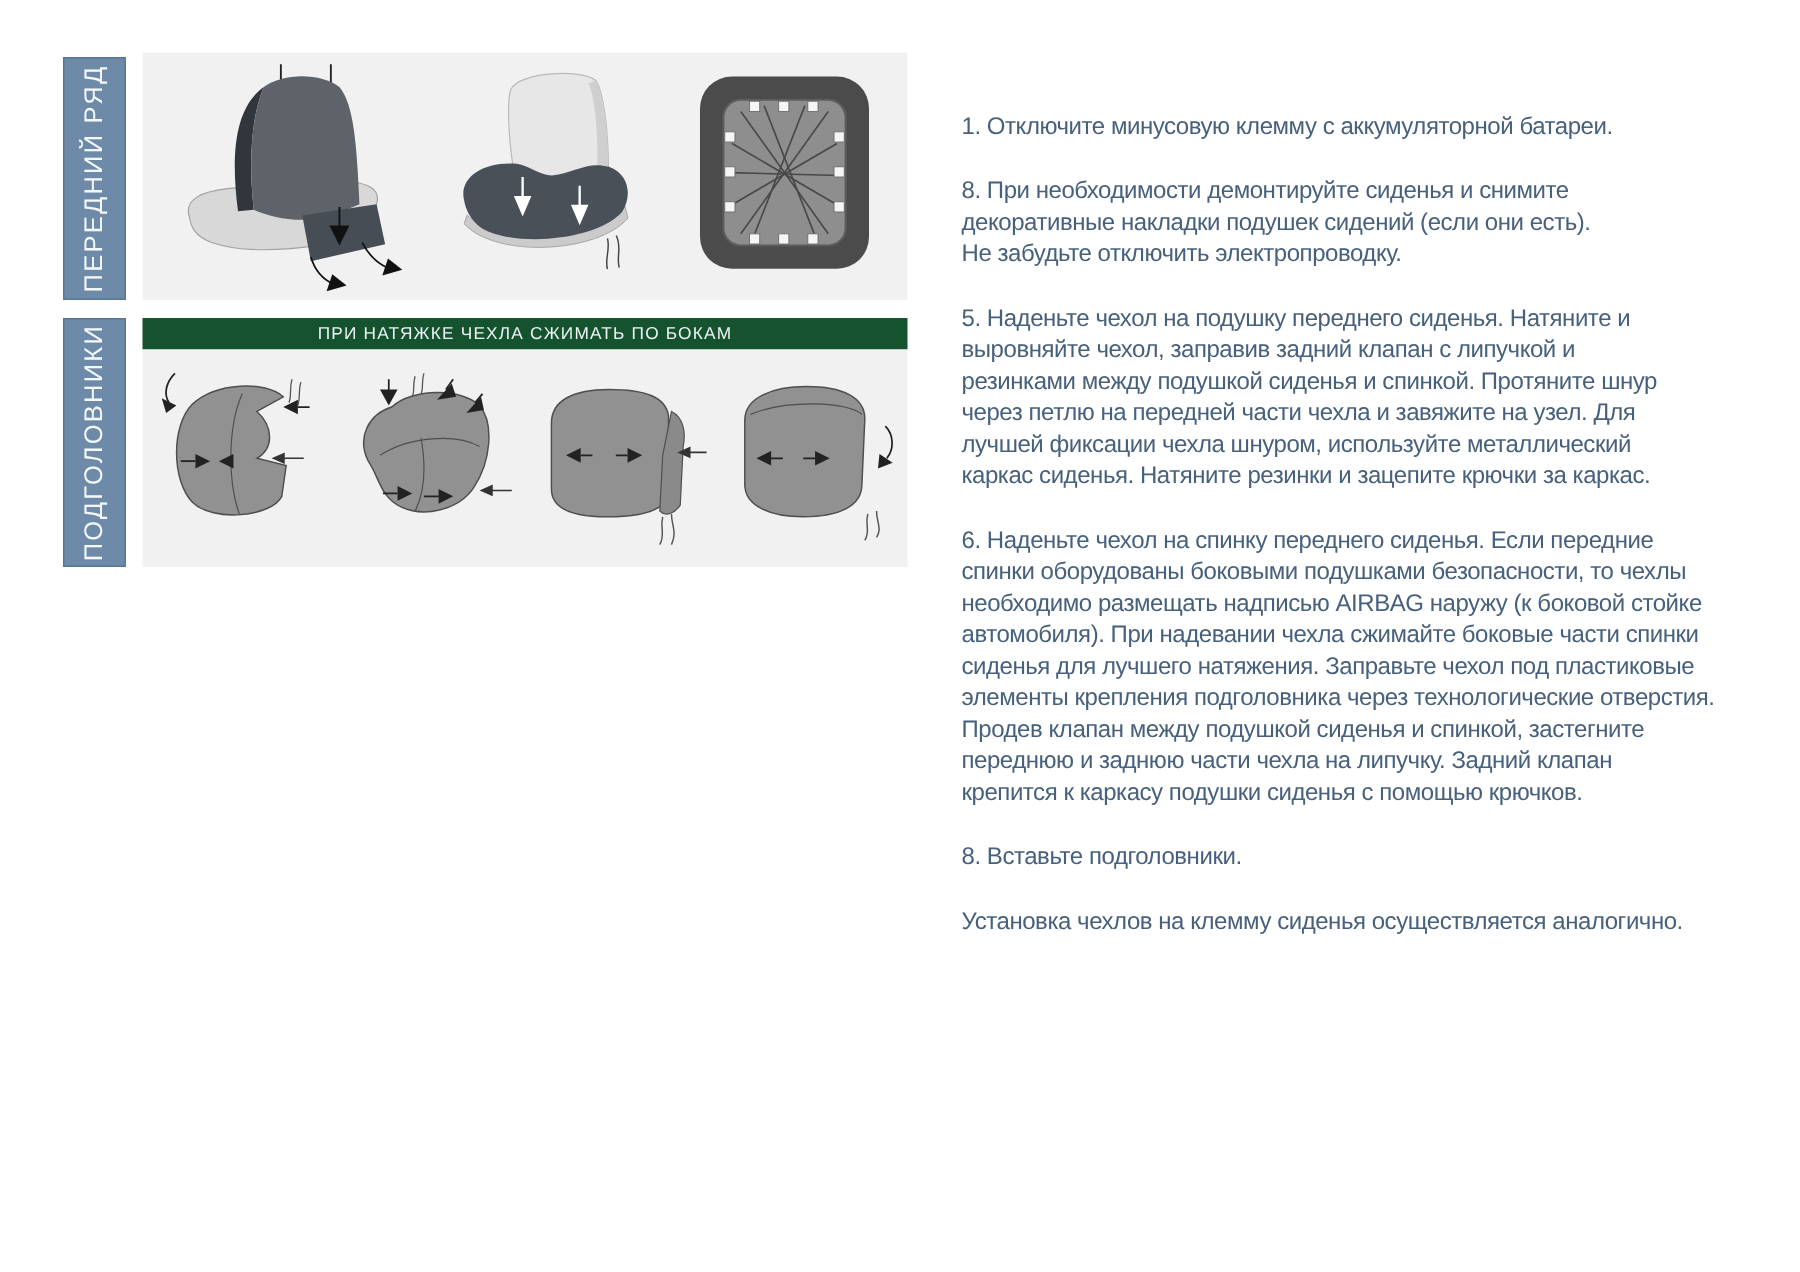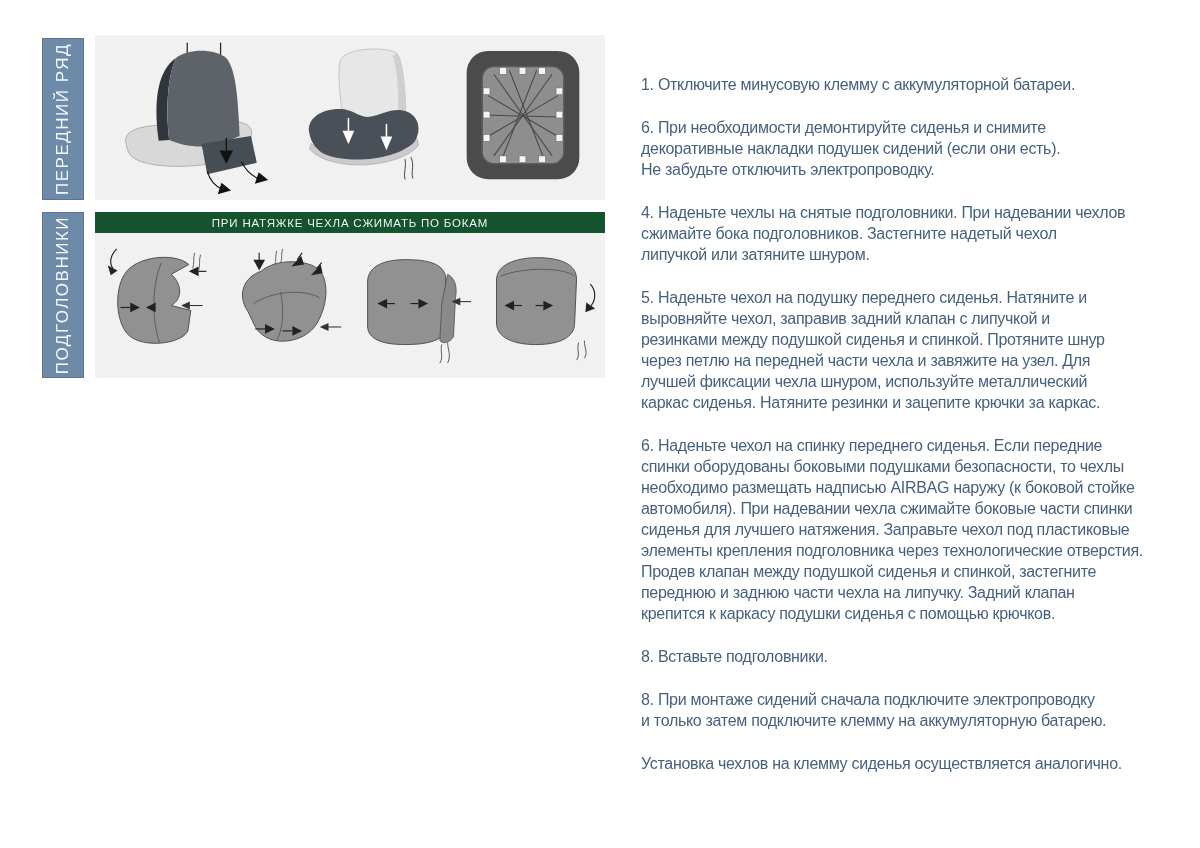--- a/index.html
+++ b/index.html
@@ -189,40 +189,35 @@
       <polygon points="68,57 68,67 78,62" fill="#222"></polygon>
       <path d="M116,40 C122,46 122,56 117,62" stroke="#222" stroke-width="1.2" fill="none"></path>
       <polygon points="112,59 121,65 111,69" fill="#222"></polygon>
       <path d="M104,100 C102,108 106,112 102,118" stroke="#555" stroke-width="1" fill="none"></path>
       <path d="M110,98 C110,106 114,110 110,116" stroke="#555" stroke-width="1" fill="none"></path>
     </svg>
   </section>
 
   <main class="instructions">
     <p>1. Отключите минусовую клемму с аккумуляторной батареи.</p>
-    <p>6. При необходимости демонтируйте сиденья и снимите
+    <p>8. При необходимости демонтируйте сиденья и снимите
 декоративные накладки подушек сидений (если они есть).
 Не забудьте отключить электропроводку.</p>
-    <p>4. Наденьте чехлы на снятые подголовники. При надевании чехлов
-сжимайте бока подголовников. Застегните надетый чехол
-липучкой или затяните шнуром.</p>
     <p>5. Наденьте чехол на подушку переднего сиденья. Натяните и
 выровняйте чехол, заправив задний клапан с липучкой и
 резинками между подушкой сиденья и спинкой. Протяните шнур
 через петлю на передней части чехла и завяжите на узел. Для
 лучшей фиксации чехла шнуром, используйте металлический
 каркас сиденья. Натяните резинки и зацепите крючки за каркас.</p>
     <p>6. Наденьте чехол на спинку переднего сиденья. Если передние
 спинки оборудованы боковыми подушками безопасности, то чехлы
 необходимо размещать надписью AIRBAG наружу (к боковой стойке
 автомобиля). При надевании чехла сжимайте боковые части спинки
 сиденья для лучшего натяжения. Заправьте чехол под пластиковые
 элементы крепления подголовника через технологические отверстия.
 Продев клапан между подушкой сиденья и спинкой, застегните
 переднюю и заднюю части чехла на липучку. Задний клапан
 крепится к каркасу подушки сиденья с помощью крючков.</p>
     <p>8. Вставьте подголовники.</p>
-    <p>8. При монтаже сидений сначала подключите электропроводку
-и только затем подключите клемму на аккумуляторную батарею.</p>
     <p>Установка чехлов на клемму сиденья осуществляется аналогично.</p>
   </main>
 
 </div>
 
 </body></html>

